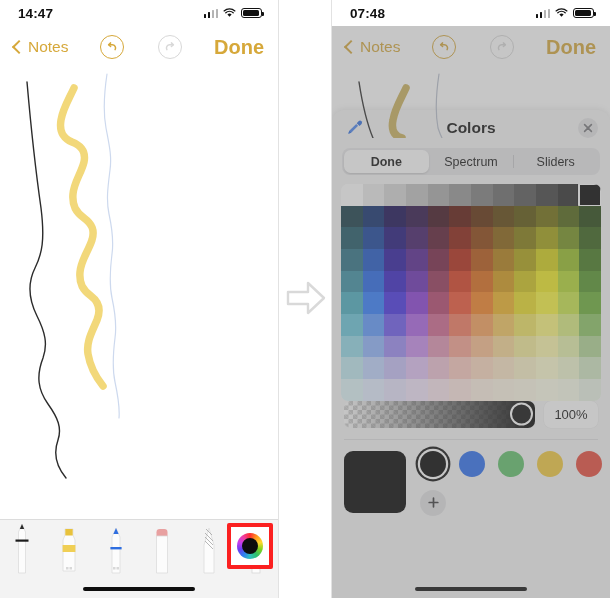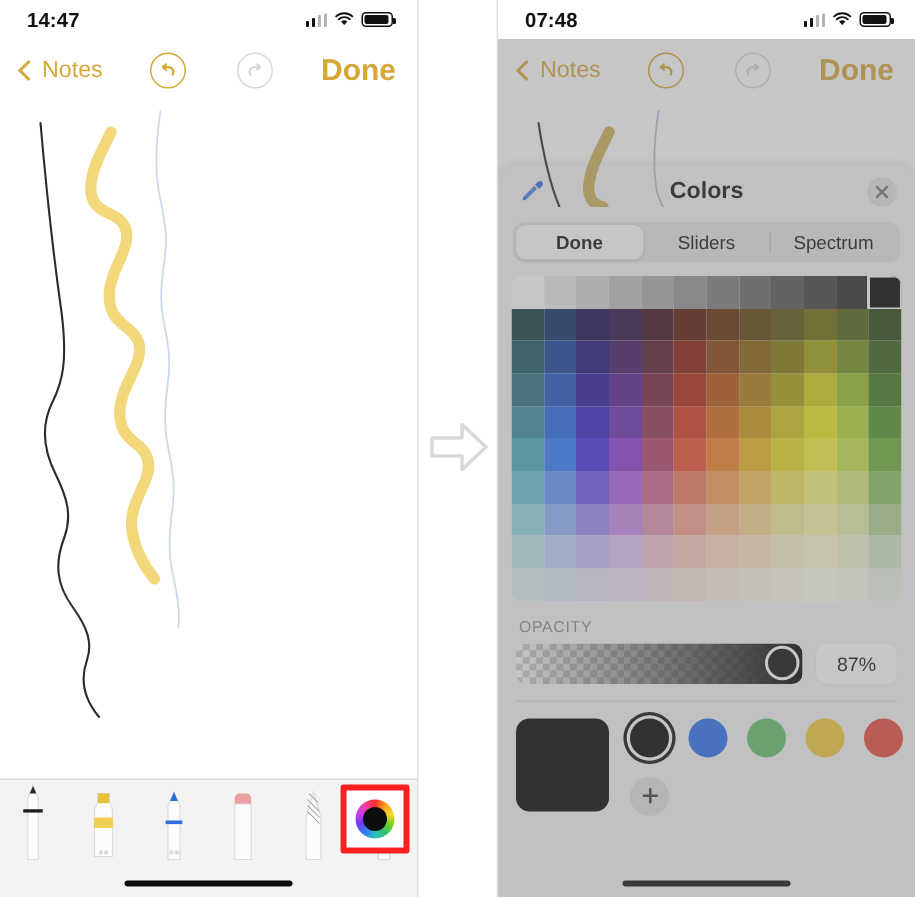--- a/index.html
+++ b/index.html
@@ -326,22 +326,22 @@
         <span class="sheet-title">Colors</span>
         <span class="close-btn">
           <svg width="10" height="10" viewBox="0 0 10 10">
               <path d="M1.6 1.6 8.4 8.4 M8.4 1.6 1.6 8.4" stroke="#76767a" stroke-width="1.6" stroke-linecap="round"></path>
             </svg>
         </span>
       </div>
 
       <div class="seg">
         <div class="seg-item active">Done</div>
+        <div class="seg-item">Spectrum</div>
         <div class="seg-item">Sliders</div>
-        <div class="seg-item">Spectrum</div>
       </div>
 
       <div class="grid-wrap">
         <div class="grid" id="color-grid">
             <div class="sw" style="background: rgb(255, 255, 255);"></div>
             <div class="sw" style="background: rgb(235, 235, 235);"></div>
             <div class="sw" style="background: rgb(214, 214, 214);"></div>
             <div class="sw" style="background: rgb(194, 194, 194);"></div>
             <div class="sw" style="background: rgb(171, 171, 171);"></div>
             <div class="sw" style="background: rgb(151, 151, 151);"></div>
@@ -455,26 +455,25 @@
             <div class="sw" style="background: rgb(253, 230, 224);"></div>
             <div class="sw" style="background: rgb(254, 240, 226);"></div>
             <div class="sw" style="background: rgb(253, 244, 228);"></div>
             <div class="sw" style="background: rgb(253, 249, 230);"></div>
             <div class="sw" style="background: rgb(254, 253, 233);"></div>
             <div class="sw" style="background: rgb(248, 251, 233);"></div>
             <div class="sw" style="background: rgb(234, 243, 229);"></div>
           </div>
       </div>
 
-      <div class="op-label">OPACITY</div>
       <div class="op-row">
         <div class="op-track">
           <span class="op-knob"></span>
         </div>
-        <div class="op-val">87%</div>
+        <div class="op-val">100%</div>
       </div>
 
       <div class="divider"></div>
 
       <div class="presets">
         <div class="preview" id="color-preview" style="background: rgb(0, 0, 0);"></div>
         <div class="sw-area">
           <div class="sw-row" id="preset-row">
               <div class="dot sel" style="background: rgb(0, 0, 0);"></div>
               <div class="dot" style="background: rgb(42, 109, 240);"></div>

